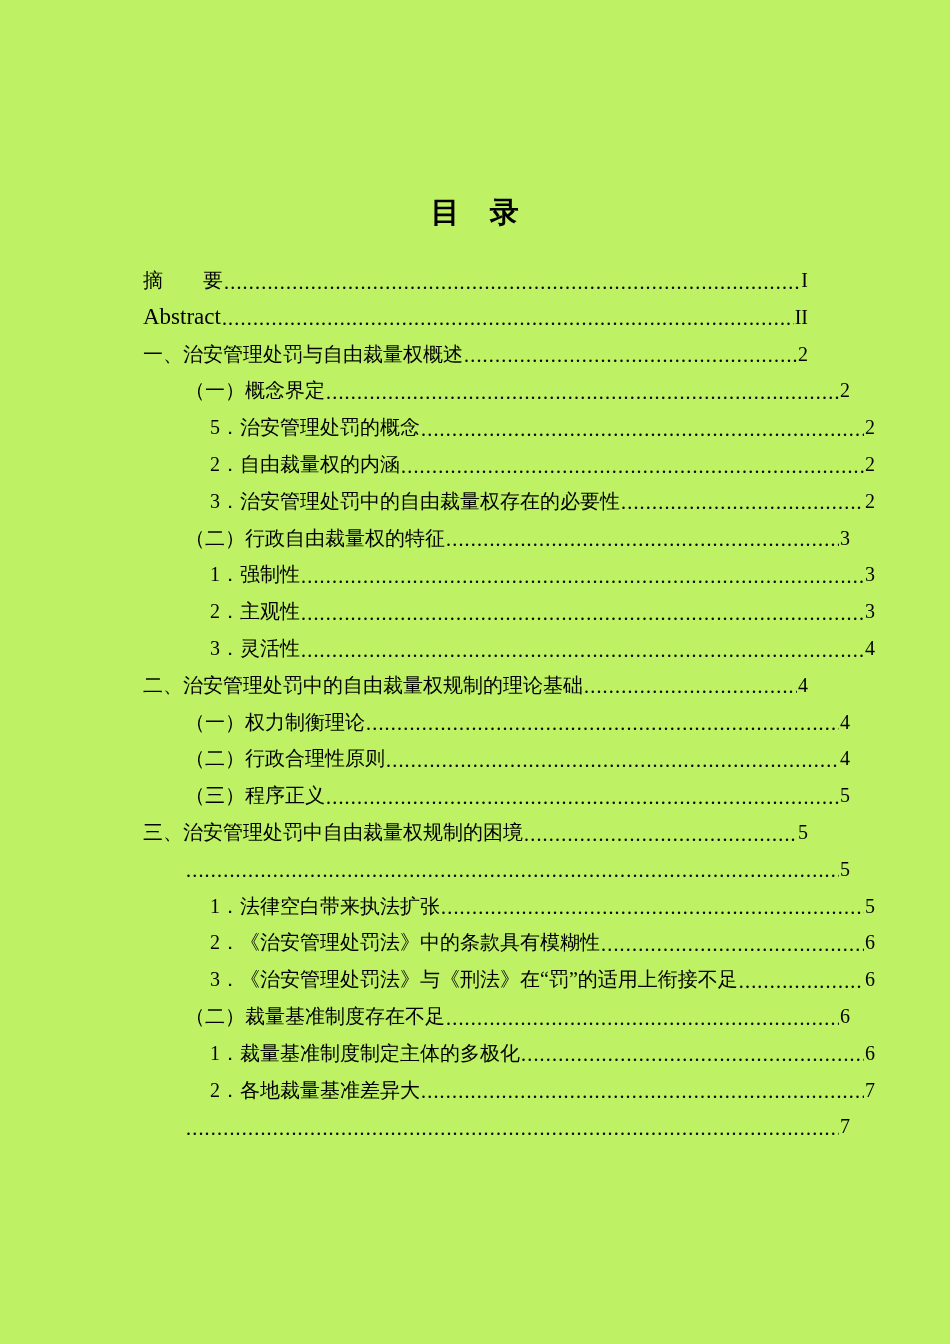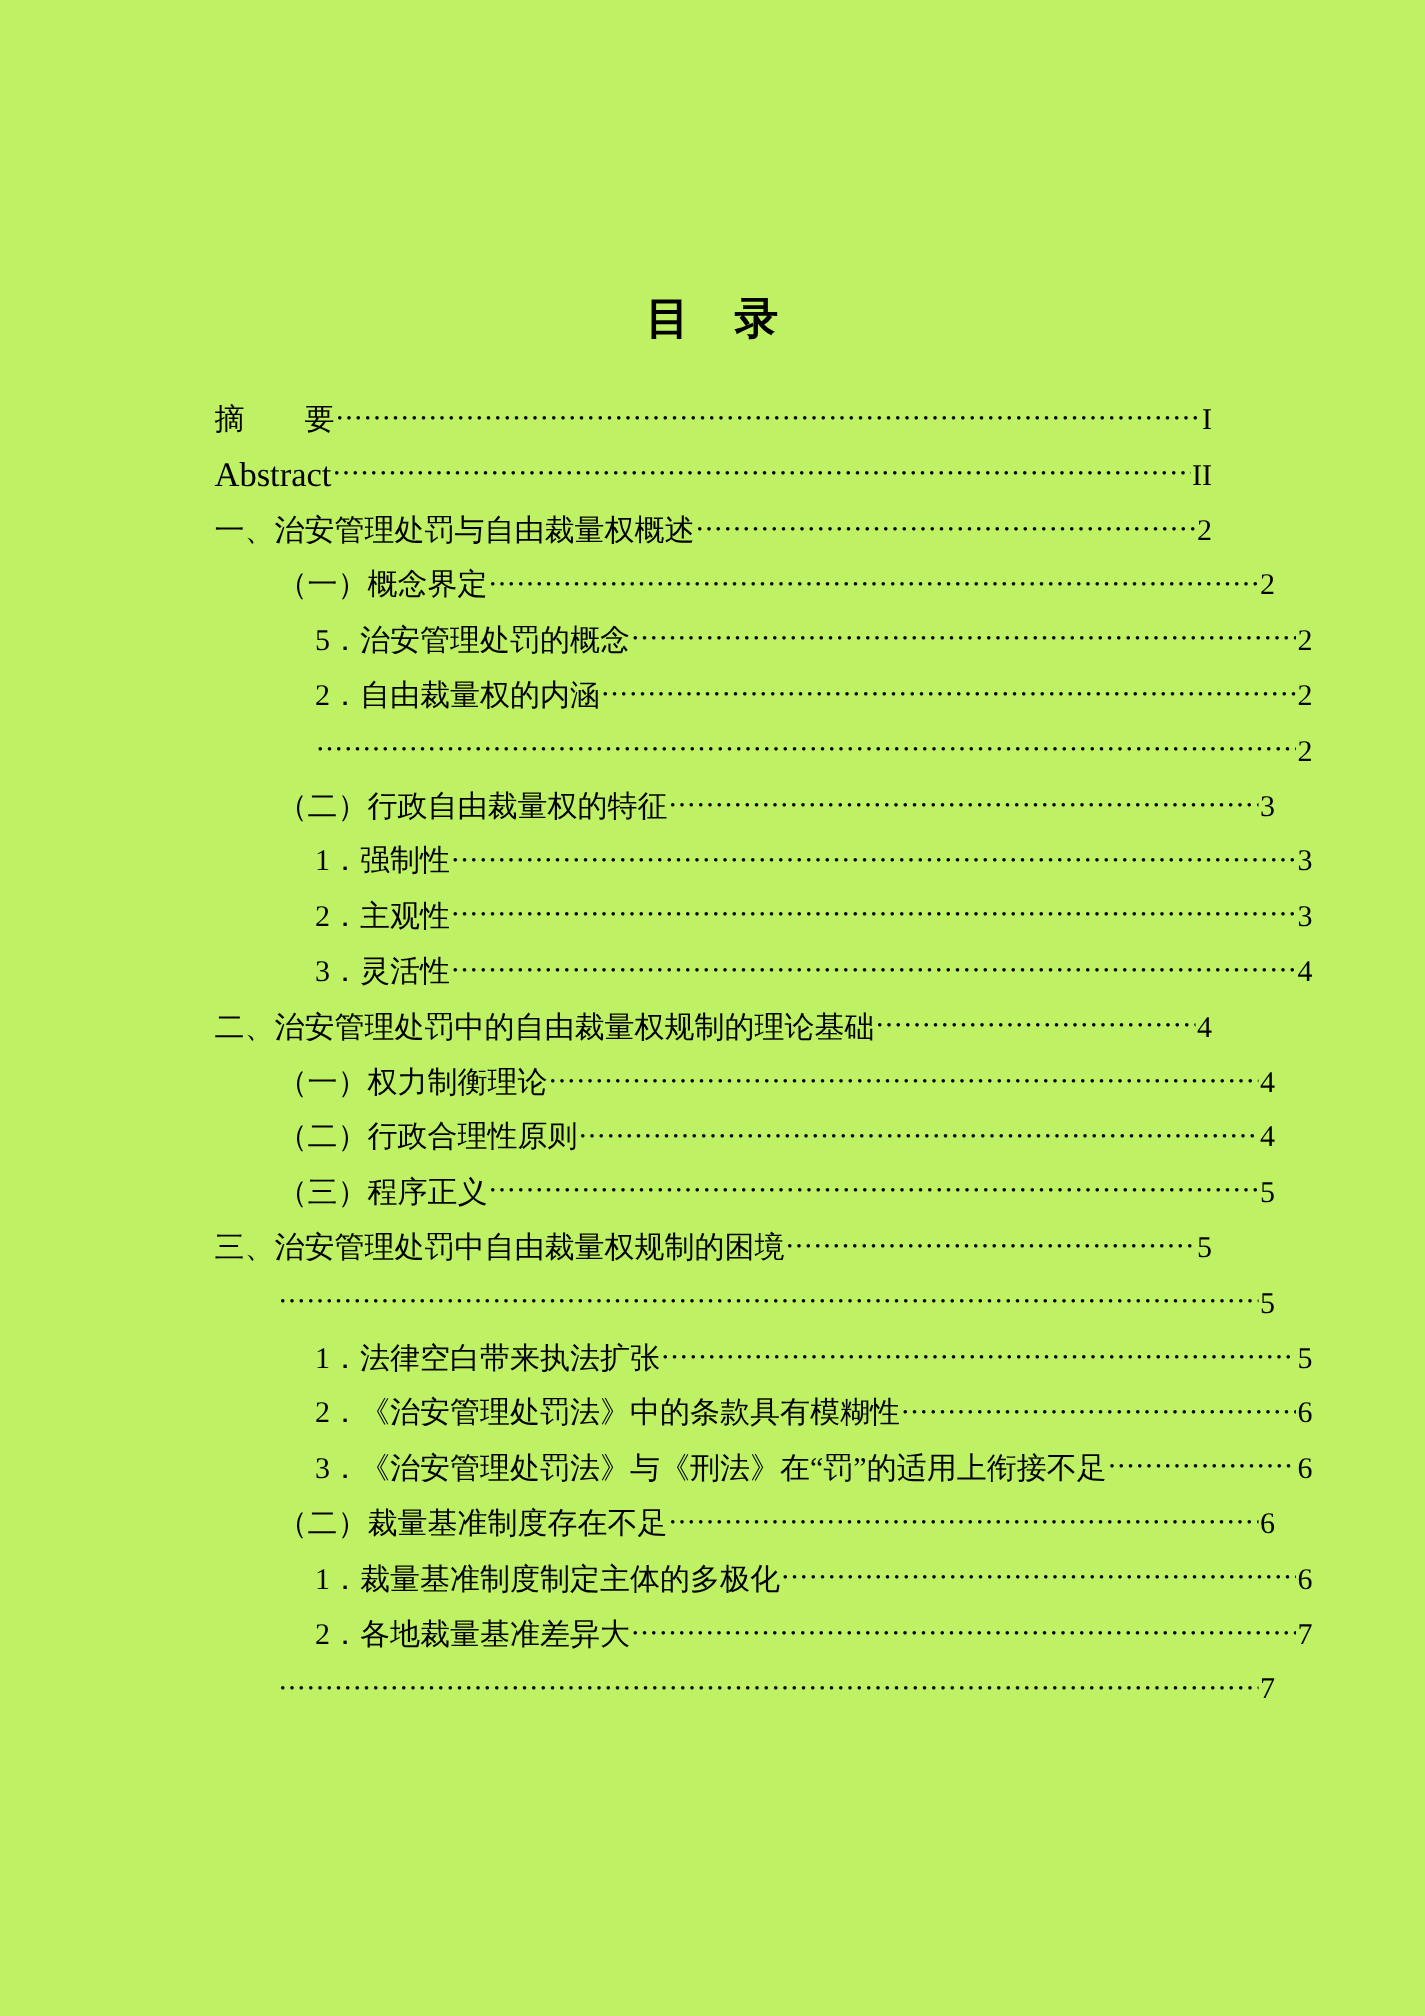--- a/index.html
+++ b/index.html
@@ -34,21 +34,21 @@
 
   
   .toc {
     position: absolute;
     left: 143px;
     top: 262px;
     width: 665px;
   }
   .toc-entry {
     display: flex;
-    align-items: center;
+    align-items: flex-end;
     width: 100%;
     height: 36.8px;
     font-size: 20px;
     line-height: 36.8px;
     white-space: nowrap;
     color: #000000;
   }
   .toc-entry.lvl0 { padding-left: 0px; }
   .toc-entry.lvl1 { padding-left: 42px; }
   .toc-entry.lvl2 { padding-left: 67px; }
@@ -120,20 +120,21 @@
         <span class="toc-text">5．治安管理处罚的概念</span>
         <span class="toc-leader"></span>
         <span class="toc-page">2</span>
       </div>
       <div class="toc-entry lvl2">
         <span class="toc-text">2．自由裁量权的内涵</span>
         <span class="toc-leader"></span>
         <span class="toc-page">2</span>
       </div>
       <div class="toc-entry lvl2">
+        <span class="toc-text">3．治安管理处罚中的自由裁量权存在的必要性</span>
         <span class="toc-leader"></span>
         <span class="toc-page">2</span>
       </div>
       <div class="toc-entry lvl1">
         <span class="toc-text">（二）行政自由裁量权的特征</span>
         <span class="toc-leader"></span>
         <span class="toc-page">3</span>
       </div>
       <div class="toc-entry lvl2">
         <span class="toc-text">1．强制性</span>

